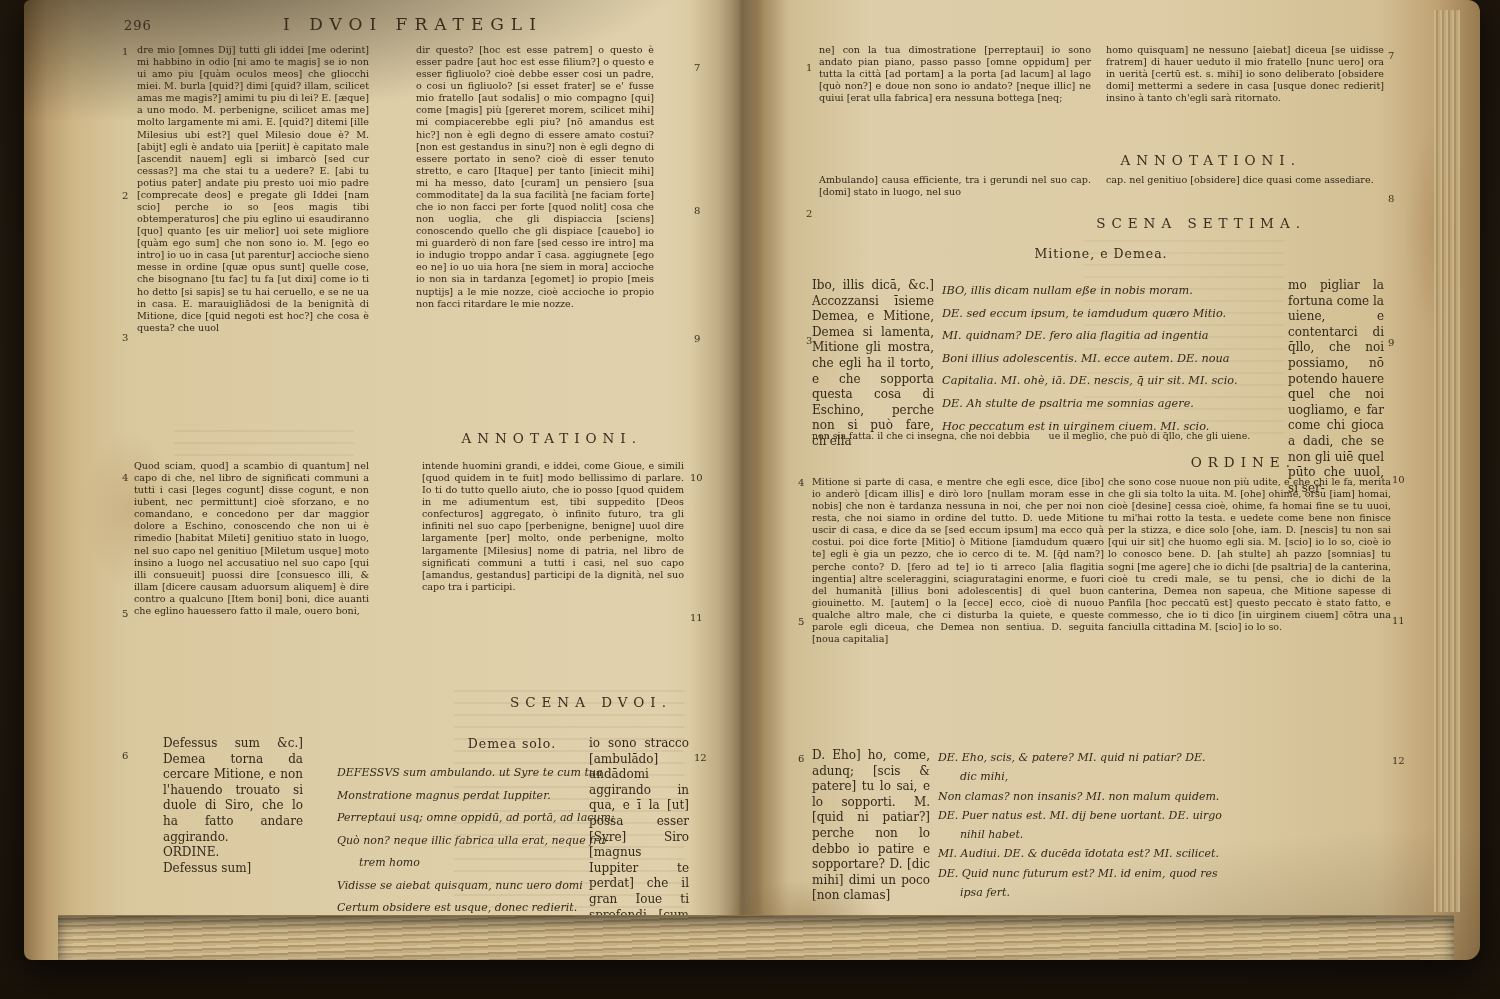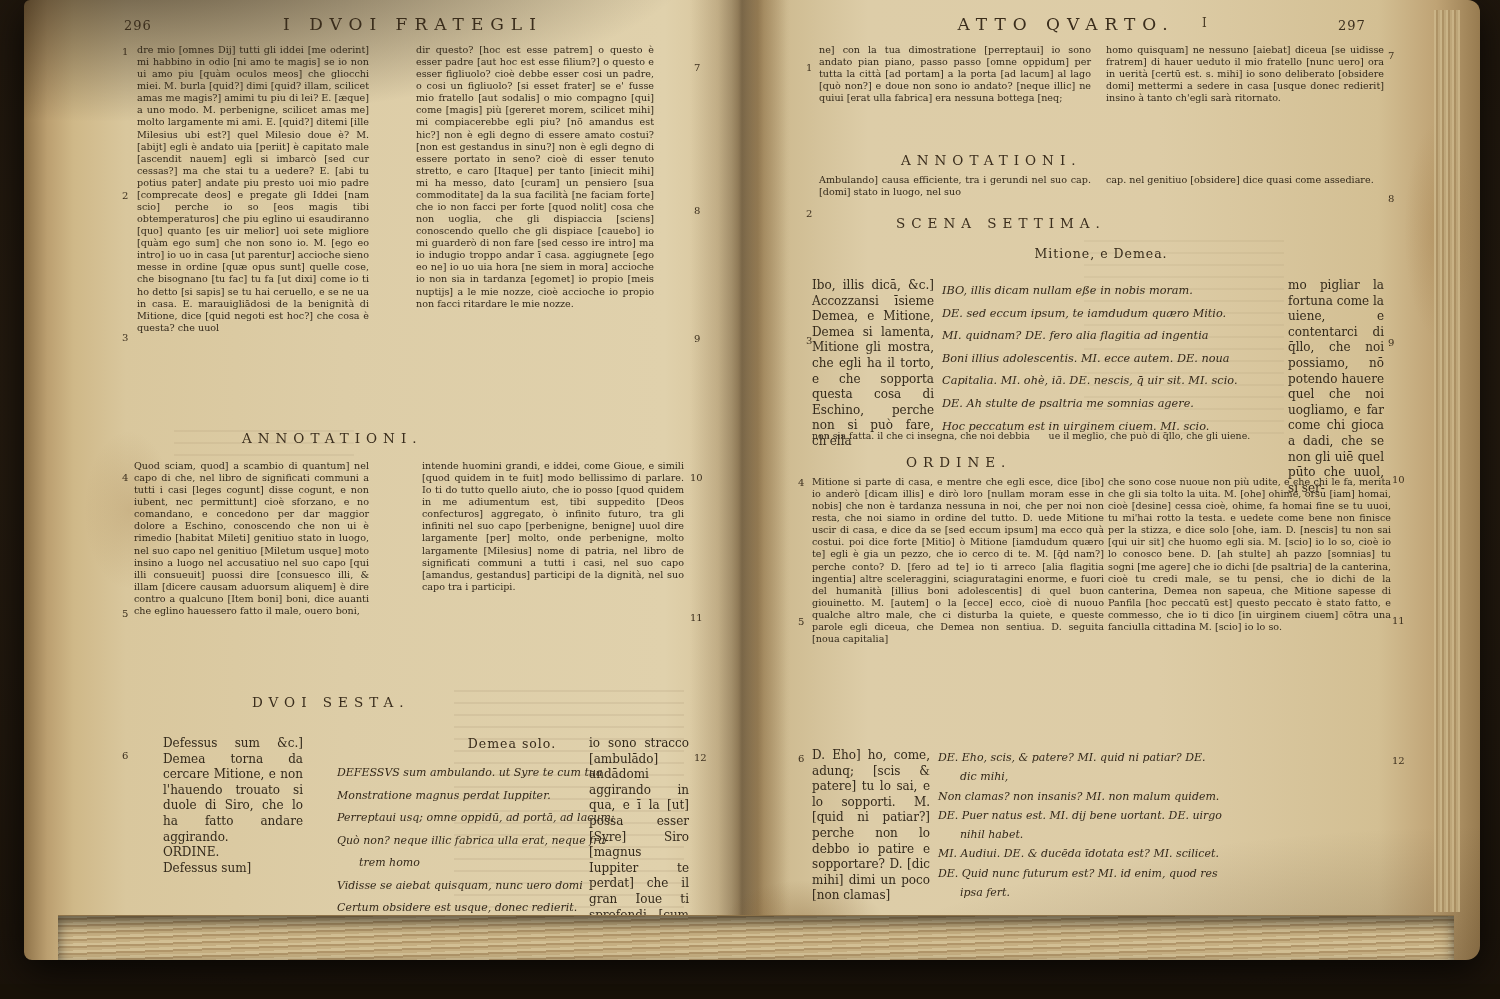--- a/index.html
+++ b/index.html
@@ -41,21 +41,21 @@
   .page-right{left:742px;width:680px;}
 
   .runhead{position:absolute;top:14px;left:0;right:0;height:24px;font-size:17px;
     letter-spacing:7px;color:#3a2d1c;}
   .pagenum{position:absolute;top:4px;font-size:13px;letter-spacing:1px;}
   .rh-title{position:absolute;top:0;left:0;right:0;text-align:center;}
   .hmark{position:absolute;top:2px;font-size:12px;letter-spacing:0;color:#4a3b26;}
 
   .txt{position:absolute;font-size:9.6px;line-height:1.26;text-align:justify;
     color:#33291b;}
-  .head{position:absolute;font-size:13.5px;letter-spacing:6px;text-align:left;
+  .head{position:absolute;font-size:13.5px;letter-spacing:6px;text-align:right;
     color:#3a2d1d;white-space:nowrap;}
   .subhead{position:absolute;font-size:12.5px;letter-spacing:1px;text-align:center;
     color:#382c1c;}
   .verse{position:absolute;font-style:italic;white-space:pre-line;color:#33281a;}
   .note{position:absolute;font-size:12px;line-height:1.3;text-align:justify;color:#33291b;}
   .mnum{position:absolute;font-size:10px;color:#3c2f1e;}
   .connector{position:absolute;font-size:9.4px;white-space:nowrap;color:#33291b;}
 </style>
 </head>
 <body>
@@ -77,21 +77,21 @@
       </div>
 
       <div class="txt" style="left:55px;top:44px;width:232px;height:378px;">dre mio [omnes Dij] tutti gli iddei [me oderint] mi habbino in odio [ni amo te magis] se io non ui amo piu [quàm oculos meos] che gliocchi miei. M. burla [quid?] dimi [quid? illam, scilicet amas me magis?] amimi tu piu di lei? E. [æque] a uno modo. M. perbenigne, scilicet amas me] molto largamente mi ami. E. [quid?] ditemi [ille Milesius ubi est?] quel Milesio doue è? M. [abijt] egli è andato uia [periit] è capitato male [ascendit nauem] egli si imbarcò [sed cur cessas?] ma che stai tu a uedere? E. [abi tu potius pater] andate piu presto uoi mio padre [comprecate deos] e pregate gli Iddei [nam scio] perche io so [eos magis tibi obtemperaturos] che piu eglino ui esaudiranno [quo] quanto [es uir melior] uoi sete migliore [quàm ego sum] che non sono io. M. [ego eo intro] io uo in casa [ut parentur] accioche sieno messe in ordine [quæ opus sunt] quelle cose, che bisognano [tu fac] tu fa [ut dixi] come io ti ho detto [si sapis] se tu hai ceruello, e se ne ua in casa. E. marauigliādosi de la benignità di Mitione, dice [quid negoti est hoc?] che cosa è questa? che uuol</div>
       <div class="txt" style="left:334px;top:44px;width:238px;height:378px;">dir questo? [hoc est esse patrem] o questo è esser padre [aut hoc est esse filium?] o questo e esser figliuolo? cioè debbe esser cosi un padre, o cosi un figliuolo? [si esset frater] se e' fusse mio fratello [aut sodalis] o mio compagno [qui] come [magis] più [gereret morem, scilicet mihi] mi compiacerebbe egli piu? [nō amandus est hic?] non è egli degno di essere amato costui? [non est gestandus in sinu?] non è egli degno di essere portato in seno? cioè di esser tenuto stretto, e caro [Itaque] per tanto [iniecit mihi] mi ha messo, dato [curam] un pensiero [sua commoditate] da la sua facilità [ne faciam forte] che io non facci per forte [quod nolit] cosa che non uoglia, che gli dispiaccia [sciens] conoscendo quello che gli dispiace [cauebo] io mi guarderò di non fare [sed cesso ire intro] ma io indugio troppo andar ī casa. aggiugnete [ego eo ne] io uo uia hora [ne siem in mora] accioche io non sia in tardanza [egomet] io propio [meis nuptijs] a le mie nozze, cioè accioche io propio non facci ritardare le mie nozze.</div>
 
       <div class="head" style="left:160px;top:430px;width:400px;">ANNOTATIONI.</div>
 
       <div class="txt" style="left:52px;top:460px;width:235px;height:215px;">Quod sciam, quod] a scambio di quantum] nel capo di che, nel libro de significati communi a tutti i casi [leges cogunt] disse cogunt, e non iubent, nec permittunt] cioè sforzano, e no comandano, e concedono per dar maggior dolore a Eschino, conoscendo che non ui è rimedio [habitat Mileti] genitiuo stato in luogo, nel suo capo nel genitiuo [Miletum usque] moto insino a luogo nel accusatiuo nel suo capo [qui illi consueuit] puossi dire [consuesco illi, &amp; illam [dicere causam aduorsum aliquem] è dire contro a qualcuno [Item boni] boni, dice auanti che eglino hauessero fatto il male, ouero boni,</div>
       <div class="txt" style="left:340px;top:460px;width:262px;height:200px;">intende huomini grandi, e iddei, come Gioue, e simili [quod quidem in te fuit] modo bellissimo di parlare. Io ti do tutto quello aiuto, che io posso [quod quidem in me adiumentum est, tibi suppedito [Deos confecturos] aggregato, ò infinito futuro, tra gli infiniti nel suo capo [perbenigne, benigne] uuol dire largamente [per] molto, onde perbenigne, molto largamente [Milesius] nome di patria, nel libro de significati communi a tutti i casi, nel suo capo [amandus, gestandus] participi de la dignità, nel suo capo tra i participi.</div>
 
-      <div class="head" style="left:170px;top:694px;width:420px;">DVOI SESTA.</div>
+      <div class="head" style="left:170px;top:694px;width:420px;">SCENA DVOI.</div>
 
       <div class="note" style="left:57px;top:736px;width:140px;white-space:pre-line;margin-left:24px;">Defessus sum &amp;c.] Demea torna da cercare Mitione, e non l'hauendo trouato si duole di Siro, che lo ha fatto andare aggirando.
 ORDINE.
 Defessus sum]</div>
       <div class="subhead" style="left:280px;top:736px;width:300px;">Demea solo.</div>
       <div class="verse" style="left:255px;top:762px;width:310px;font-size:11px;line-height:2.05;">DEFESSVS sum ambulando. ut Syre te cum tua
 Monstratione magnus perdat Iuppiter.
 Perreptaui usq; omne oppidū, ad portā, ad lacum;
 Quò non? neque illic fabrica ulla erat, neque fra-
   trem homo
@@ -107,25 +107,20 @@
       <span class="mnum" style="left:40px;top:750px;">6</span>
       <span class="mnum" style="left:612px;top:62px;">7</span>
       <span class="mnum" style="left:612px;top:205px;">8</span>
       <span class="mnum" style="left:612px;top:333px;">9</span>
       <span class="mnum" style="left:608px;top:472px;">10</span>
       <span class="mnum" style="left:608px;top:612px;">11</span>
       <span class="mnum" style="left:612px;top:752px;">12</span>
     </div>
 
     <div class="page page-right">
-      <div class="runhead">
-        <span class="rh-title" style="padding-right:80px;">ATTO QVARTO.</span>
-        <span class="hmark" style="left:436px;">I</span>
-        <span class="pagenum" style="left:572px;">297</span>
-      </div>
 
       <div class="txt" style="left:53px;top:44px;width:272px;height:100px;">ne] con la tua dimostratione [perreptaui] io sono andato pian piano, passo passo [omne oppidum] per tutta la città [ad portam] a la porta [ad lacum] al lago [quò non?] e doue non sono io andato? [neque illic] ne quiui [erat ulla fabrica] era nessuna bottega [neq;</div>
       <div class="txt" style="left:340px;top:44px;width:278px;height:100px;">homo quisquam] ne nessuno [aiebat] diceua [se uidisse fratrem] di hauer ueduto il mio fratello [nunc uero] ora in uerità [certū est. s. mihi] io sono deliberato [obsidere domi] mettermi a sedere in casa [usque donec redierit] insino à tanto ch'egli sarà ritornato.</div>
 
       <div class="head" style="left:135px;top:152px;width:400px;">ANNOTATIONI.</div>
 
       <div class="txt" style="left:53px;top:174px;width:272px;height:30px;">Ambulando] causa efficiente, tra i gerundi nel suo cap. [domi] stato in luogo, nel suo</div>
       <div class="txt" style="left:340px;top:174px;width:278px;height:30px;">cap. nel genitiuo [obsidere] dice quasi come assediare.</div>
 
       <div class="head" style="left:130px;top:215px;width:410px;">SCENA SETTIMA.</div>

